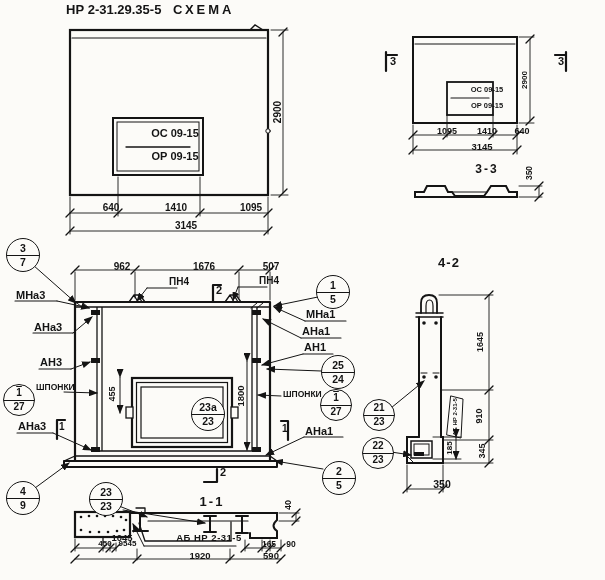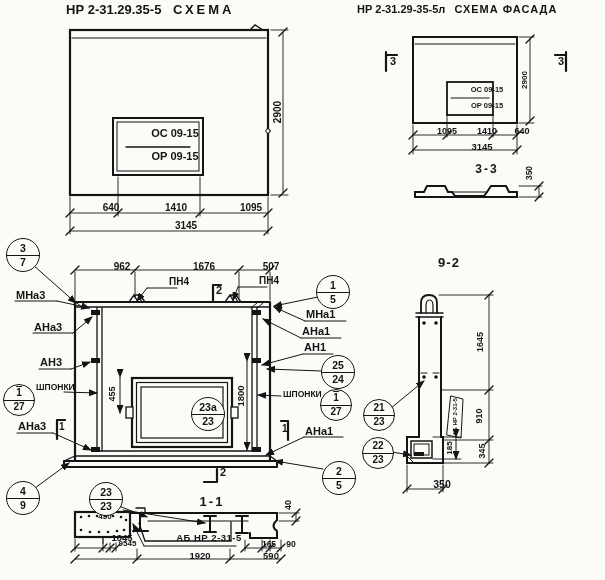--- a/index.html
+++ b/index.html
@@ -194,27 +194,23 @@
     <path stroke-width="1" d="M451,396 L463,399 L461,438 L447,435 Z"></path>
     <path stroke-width="0.9" d="M407,465 V492 M443,465 V492 M407,489 H443"></path>
     <path stroke-width="1.3" d="M403,493 L411,485 M439,493 L447,485"></path>
   </g>
 </svg>
 
 <div class="t f13 lbl" style="left:66px;top:2px">
   <span>НР 2-31.29.35-5</span>
   <span class="ls3" style="margin-left:8px">СХЕМА</span>
 </div>
-<div class="t f11 lbl" style="left:357px;top:3px">
-  <span>НР 2-31.29-35-5л</span>
-  <span class="ls1" style="margin-left:6px">СХЕМА ФАСАДА</span>
-</div>
 <div class="t f12 ls2 ctr lbl" style="left:470px;top:162px">3-3</div>
 <div class="t f13 ls2 ctr lbl" style="left:195px;top:494px">1-1</div>
-<div class="t f13 ls1 ctr lbl" style="left:432px;top:255px">9-2</div>
+<div class="t f13 ls1 ctr lbl" style="left:432px;top:255px">4-2</div>
 
 <div class="t f11 ctr lbl" style="left:158px;top:127px">ОС 09-15</div>
 <div class="t f11 ctr lbl" style="left:158px;top:150px">ОР 09-15</div>
 <div class="t f10 ctr lbl" style="left:94px;top:202px">640</div>
 <div class="t f10 ctr lbl" style="left:159px;top:202px">1410</div>
 <div class="t f10 ctr lbl" style="left:234px;top:202px">1095</div>
 <div class="t f10 ctr lbl" style="left:169px;top:220px">3145</div>
 <div class="rotc f10 lbl" style="left:277px;top:112px">2900</div>
 
 <div class="t f7 ctr lbl" style="left:470px;top:85px">ОС 09-15</div>
@@ -289,21 +285,21 @@
 <div class="callout sm" style="left:363px;top:399px">
   <div class="c-top">21</div>
   <div class="c-bot">23</div>
 </div>
 <div class="callout sm" style="left:362px;top:437px">
   <div class="c-top">22</div>
   <div class="c-bot">23</div>
 </div>
 
 <div class="t f95 ctr lbl" style="left:192px;top:532px;letter-spacing:0.5px">АБ НР 2-31-5</div>
-<div class="t f8 ctr lbl" style="left:88px;top:512px">450</div>
+<div class="t f8 ctr lbl" style="left:88px;top:539px">450</div>
 <div class="t f8 ctr lbl" style="left:106px;top:539px">95</div>
 <div class="t f8 ctr lbl" style="left:115px;top:539px">45</div>
 <div class="t f85 ctr lbl" style="left:252px;top:539px">165</div>
 <div class="t f85 ctr lbl" style="left:274px;top:539px">90</div>
 <div class="t f95 ctr lbl" style="left:105px;top:532px">1045</div>
 <div class="t f95 ctr lbl" style="left:183px;top:550px">1920</div>
 <div class="t f95 ctr lbl" style="left:254px;top:550px">590</div>
 <div class="rotc f9 lbl" style="left:288px;top:505px">40</div>
 
 <div class="rotc f9 lbl" style="left:480px;top:342px">1645</div>

